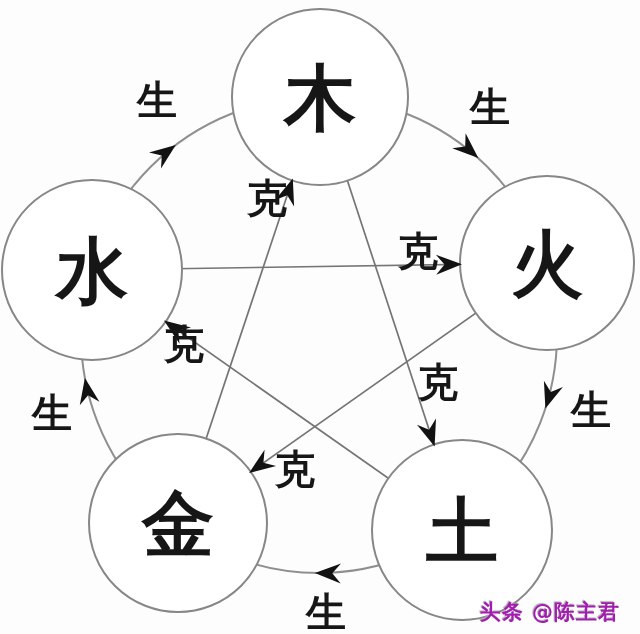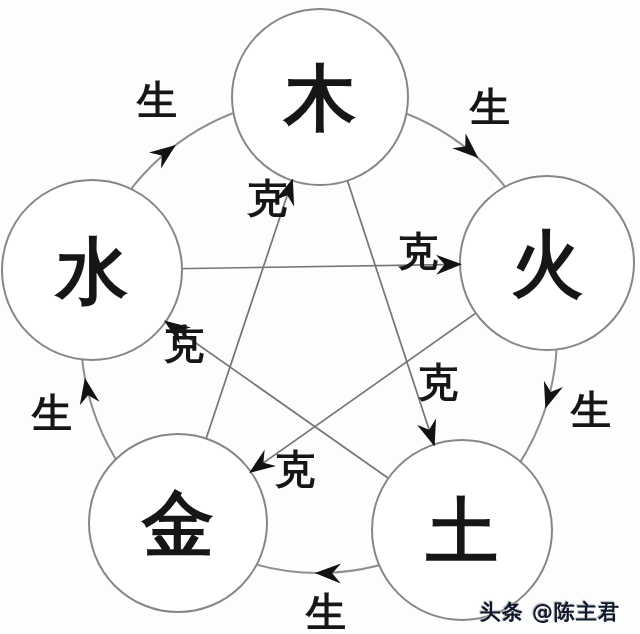--- a/index.html
+++ b/index.html
@@ -11,21 +11,21 @@
   }
   #stage{position:relative;width:640px;height:634px;}
   #diagram-svg{position:absolute;left:0;top:0;}
   .watermark{
     position:absolute;
     right:20px;
     bottom:8px;
     font-size:21px;
     font-weight:bold;
     letter-spacing:1px;
-    color:#0f172a;
+    color:#a21caf;
     text-shadow:1px 1px 0 #ffffff,-1px -1px 1px #a6a6a6;
     user-select:none;
   }
 </style>
 </head>
 <body>
 
 <div id="stage">
   <svg id="diagram-svg" width="640" height="634" viewBox="0 0 640 634">
       <circle cx="319" cy="335" r="238" fill="none" stroke="#8f8f8f" stroke-width="2"></circle>

